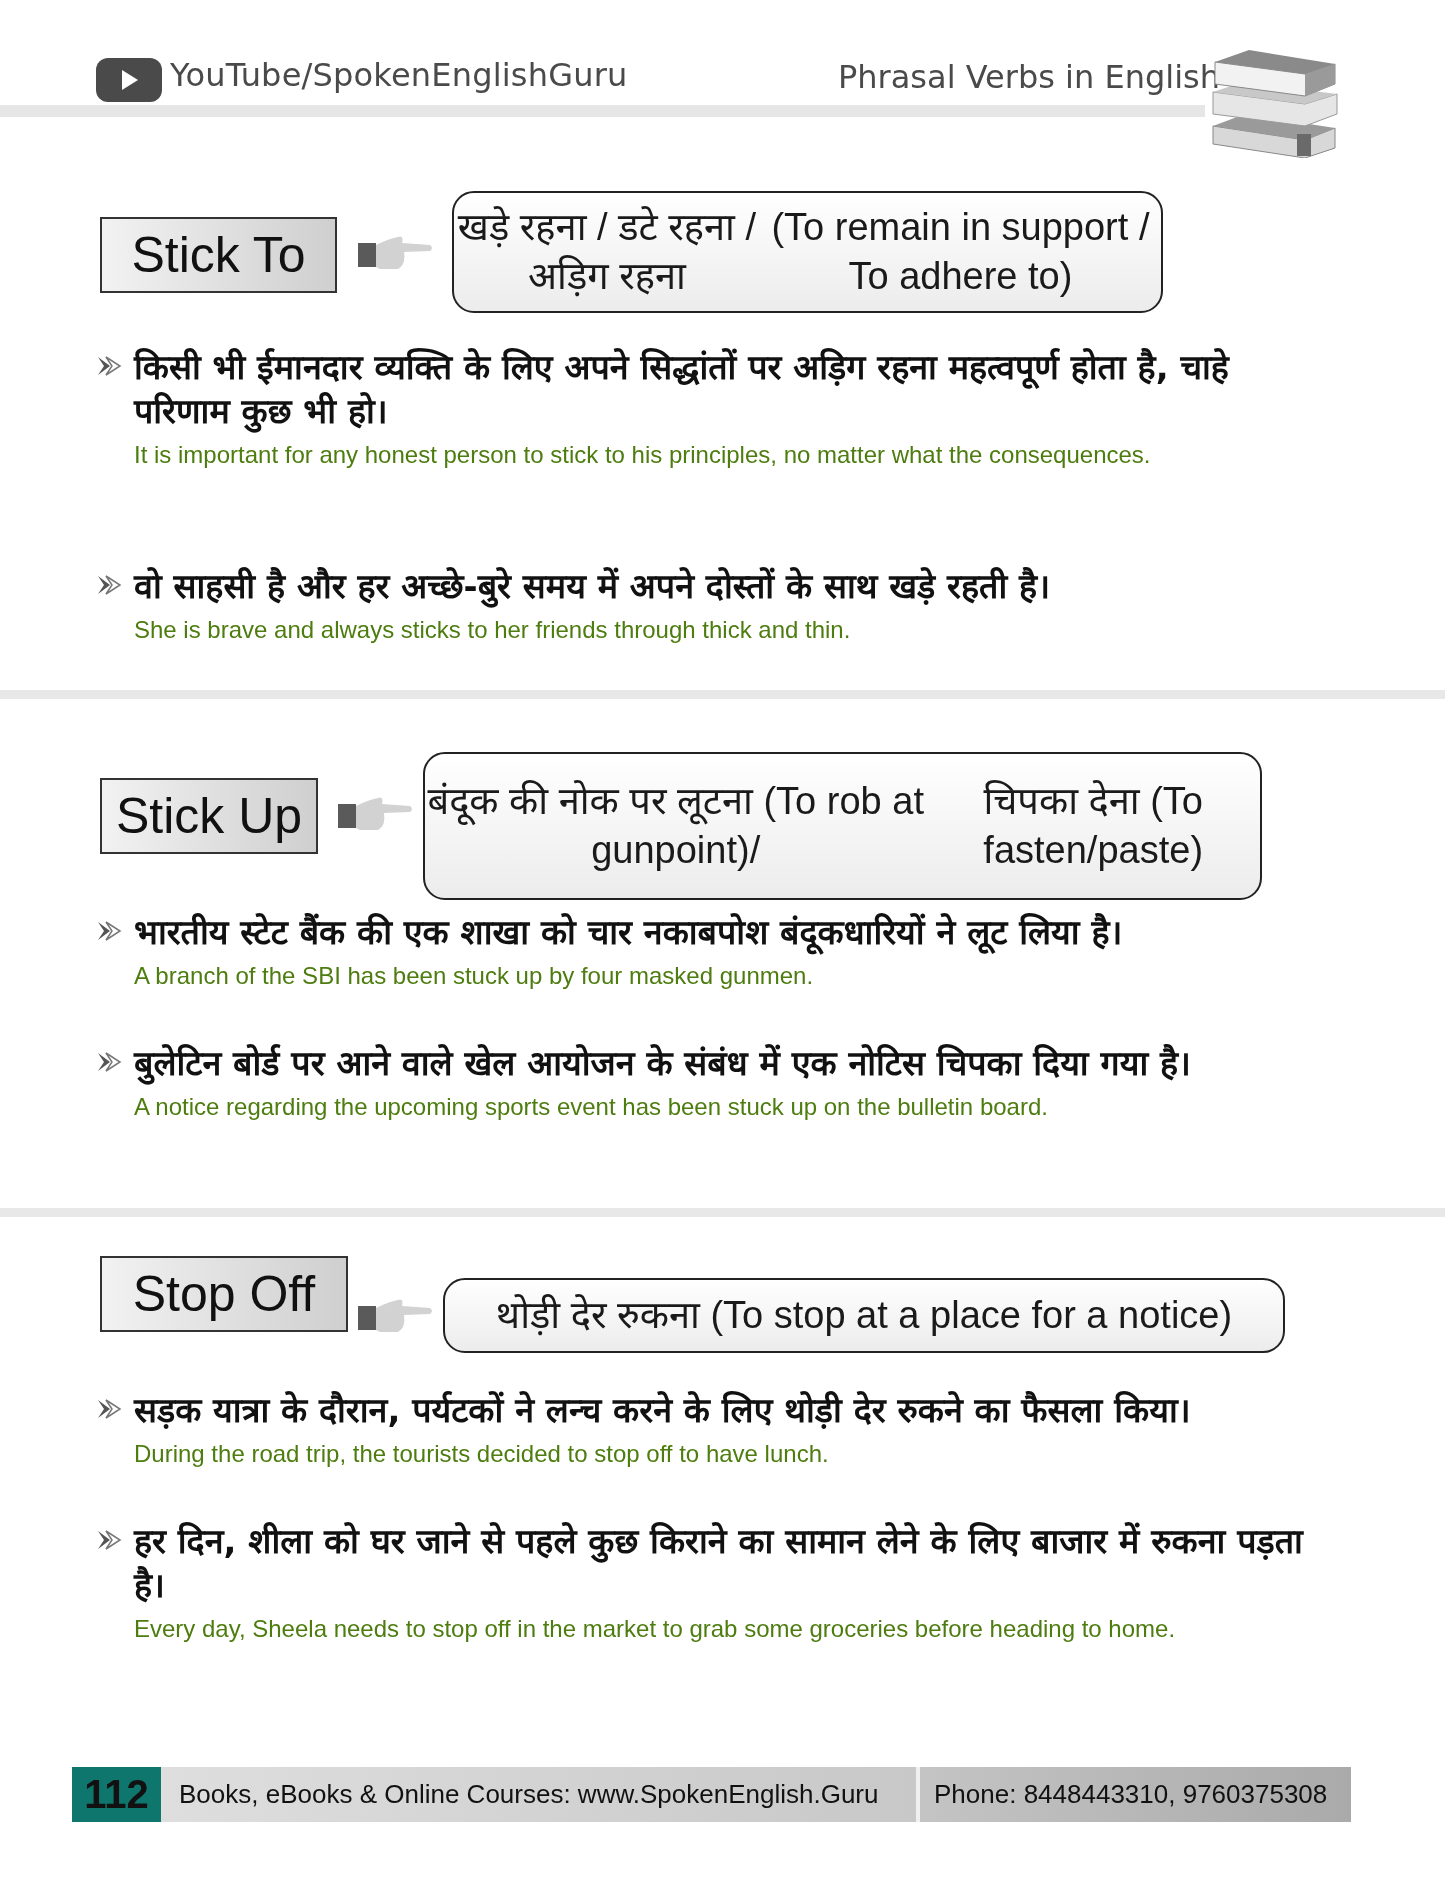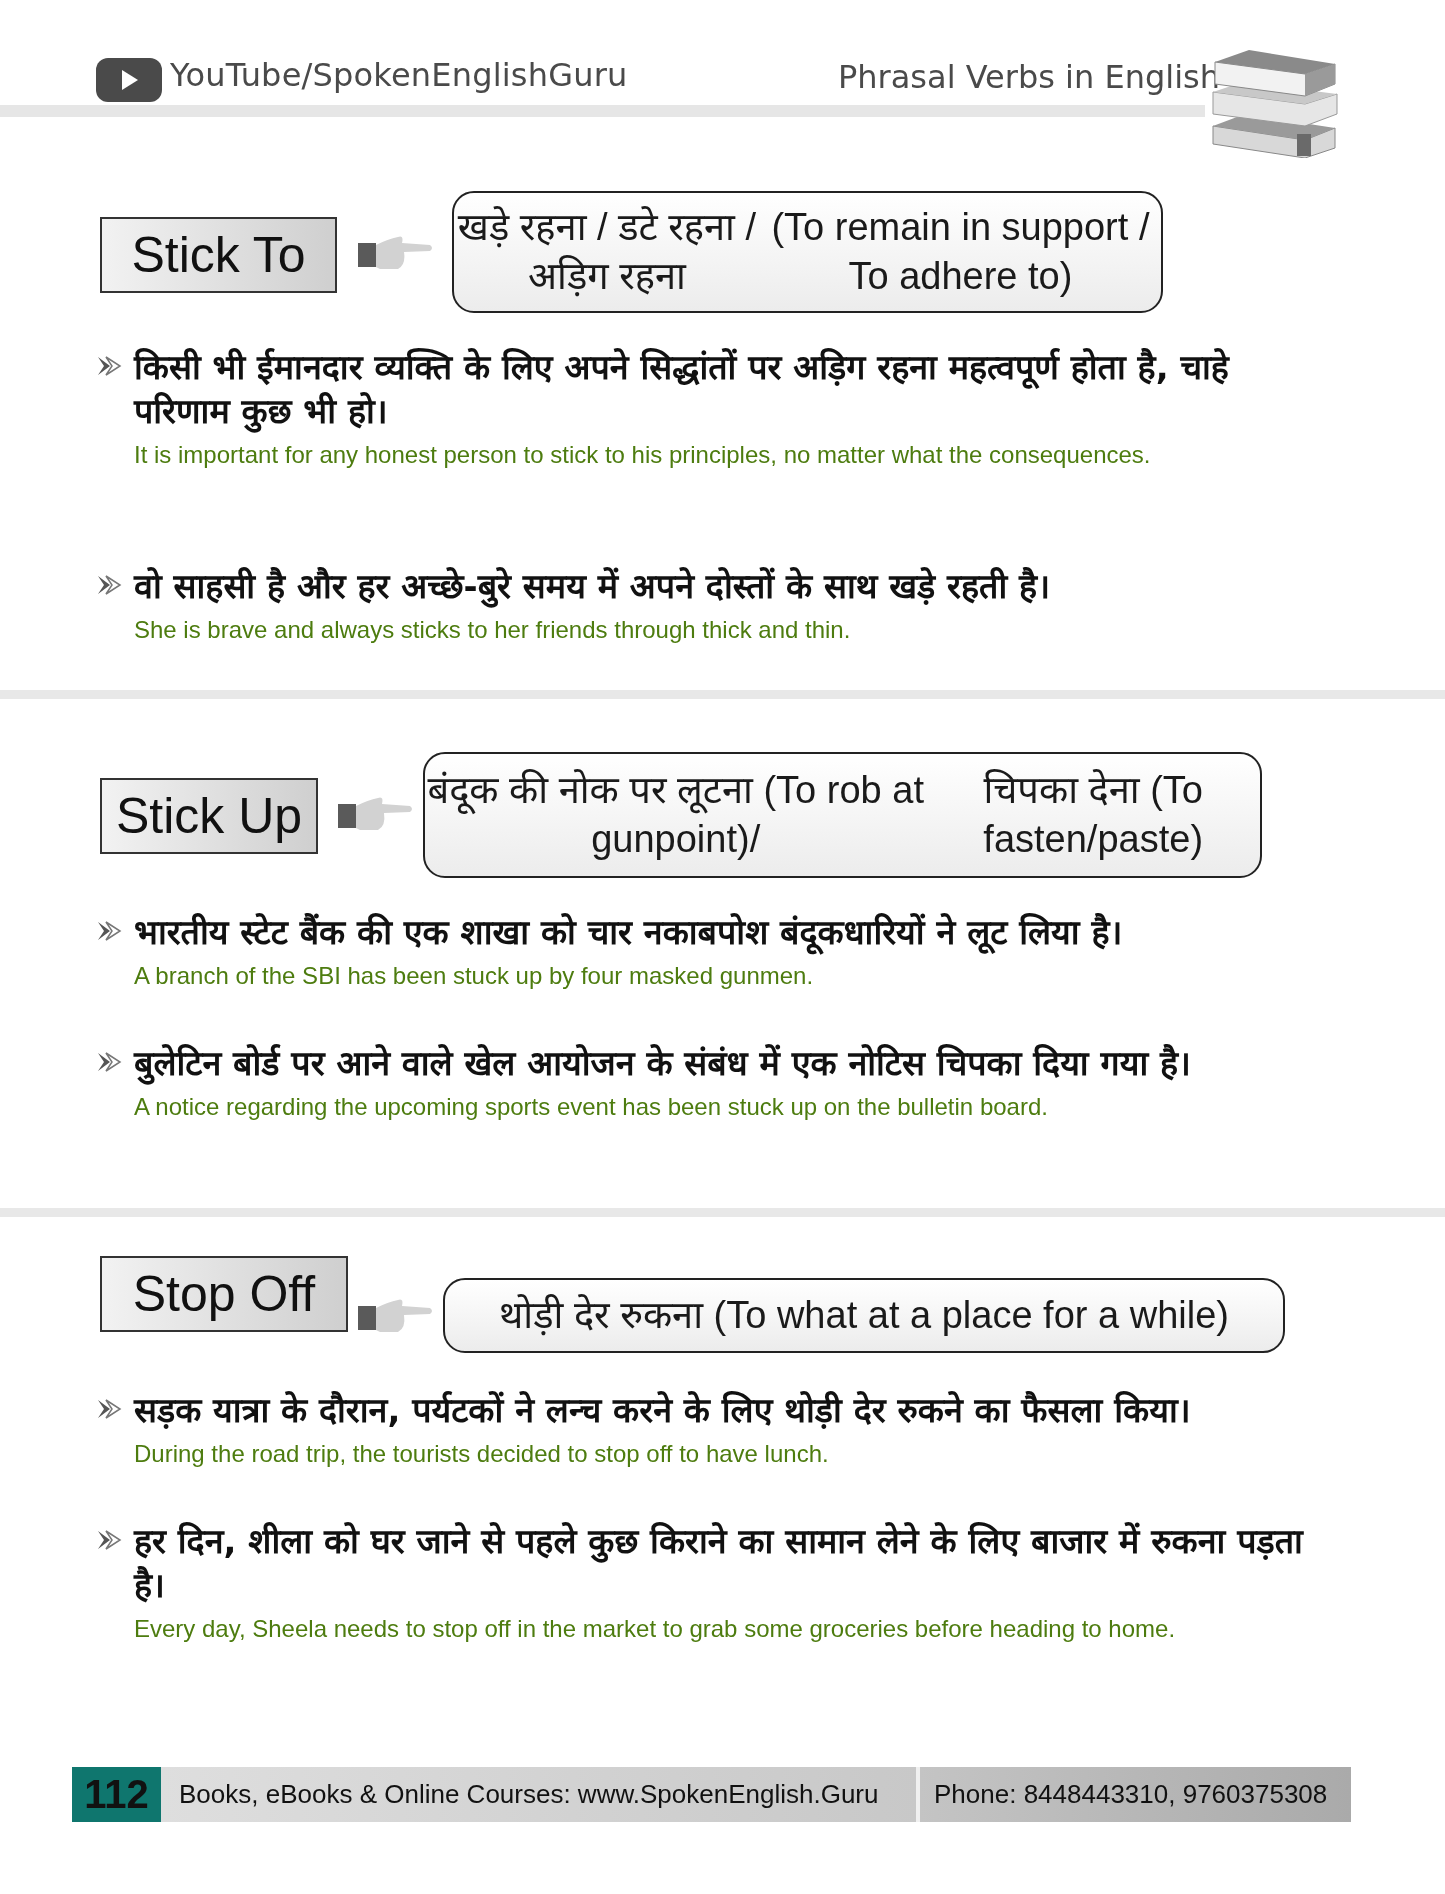--- a/index.html
+++ b/index.html
@@ -99,21 +99,21 @@
 </section>
 
 <div class="divider" style="top:690px;"></div>
 
 <section>
   <div class="verb-box" style="left:100px;top:778px;width:218px;height:76px;">Stick Up</div>
   <svg class="hand-icon" style="left:338px;top:796px;" viewBox="0 0 76 40">
     <rect x="0" y="8" width="18" height="24" fill="#5a5a5a"></rect>
     <path d="M18,10 Q30,4 40,2 Q46,0 44,8 L72,10 Q76,13 72,16 L46,17 Q48,30 40,34 L22,34 L18,32 Z" fill="#d2d2d2"></path>
   </svg>
-  <div class="meaning-box" style="left:423px;top:752px;width:839px;height:126px;">
+  <div class="meaning-box" style="left:423px;top:752px;width:839px;height:148px;">
     <div>बंदूक की नोक पर लूटना (To rob at gunpoint)/</div>
     <div>चिपका देना (To fasten/paste)</div>
   </div>
 
   <div class="example" style="top:910px;">
     <svg class="bullet" viewBox="0 0 26 22">
         <polygon points="2,2 14,11 2,20 8,11" fill="#555"></polygon>
         <polygon points="10,2 24,11 10,20 16,11" fill="none" stroke="#777" stroke-width="1.5"></polygon>
       </svg>
     <div class="hindi">भारतीय स्टेट बैंक की एक शाखा को चार नकाबपोश बंदूकधारियों ने लूट लिया है।</div>
@@ -131,21 +131,21 @@
 
 <div class="divider" style="top:1208px;"></div>
 
 <section>
   <div class="verb-box" style="left:100px;top:1256px;width:248px;height:76px;">Stop Off</div>
   <svg class="hand-icon" style="left:358px;top:1298px;" viewBox="0 0 76 40">
     <rect x="0" y="8" width="18" height="24" fill="#5a5a5a"></rect>
     <path d="M18,10 Q30,4 40,2 Q46,0 44,8 L72,10 Q76,13 72,16 L46,17 Q48,30 40,34 L22,34 L18,32 Z" fill="#d2d2d2"></path>
   </svg>
   <div class="meaning-box" style="left:443px;top:1278px;width:842px;height:75px;">
-    <div>थोड़ी देर रुकना (To what at a place for a while)</div>
+    <div>थोड़ी देर रुकना (To stop at a place for a notice)</div>
   </div>
 
   <div class="example" style="top:1388px;">
     <svg class="bullet" viewBox="0 0 26 22">
         <polygon points="2,2 14,11 2,20 8,11" fill="#555"></polygon>
         <polygon points="10,2 24,11 10,20 16,11" fill="none" stroke="#777" stroke-width="1.5"></polygon>
       </svg>
     <div class="hindi">सड़क यात्रा के दौरान, पर्यटकों ने लन्च करने के लिए थोड़ी देर रुकने का फैसला किया।</div>
     <div class="english">During the road trip, the tourists decided to stop off to have lunch.</div>
   </div>

